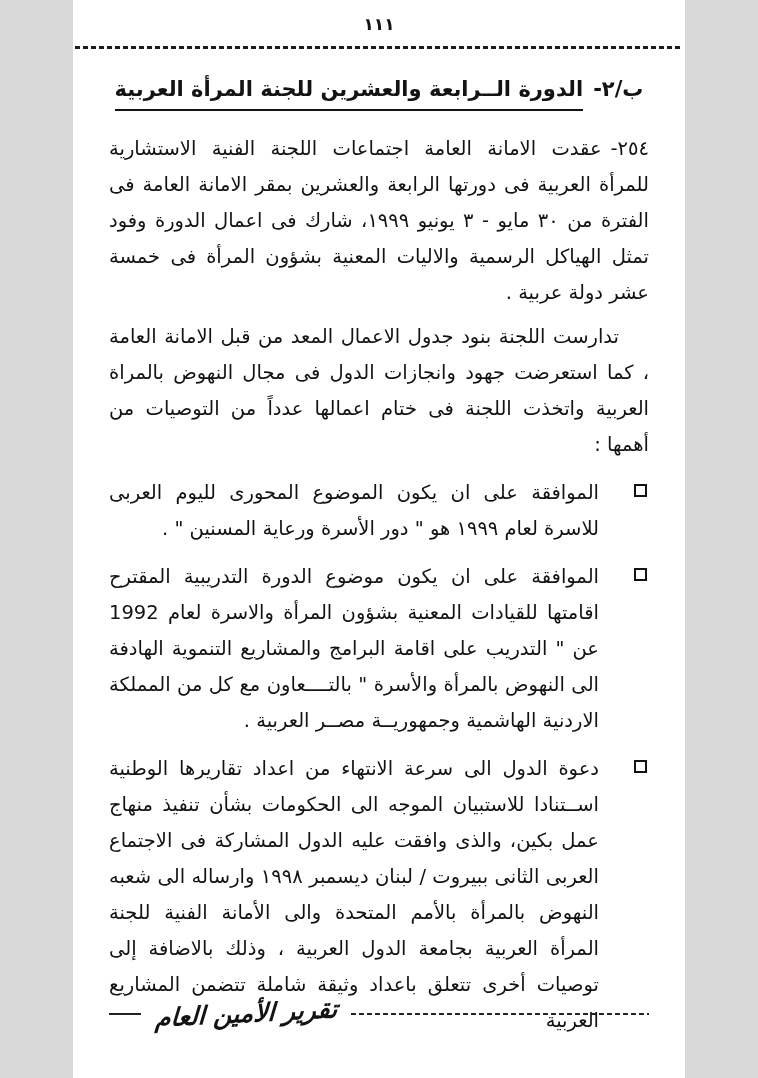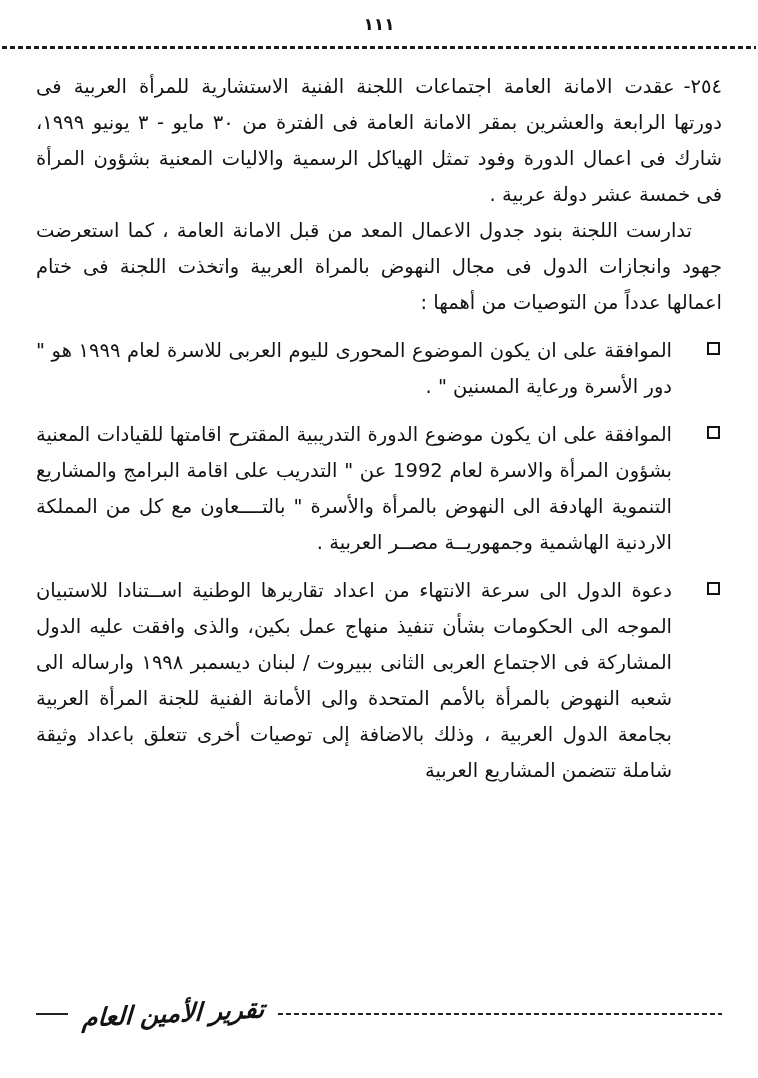--- a/index.html
+++ b/index.html
@@ -1,18 +1,18 @@
 <!DOCTYPE html>
 <html lang="ar" dir="rtl"><head>
 <meta charset="utf-8">
 <style>
   * { margin:0; padding:0; box-sizing:border-box; }
   html, body { background:#d9d9d9; }
   .page {
-    width:758px; height:1078px;
+    width:612px; height:1078px;
     margin:0 auto;
     background:#ffffff;
     color:#131313;
     font-family:"DejaVu Sans", sans-serif;
     direction:rtl;
     position:relative;
     padding:14px 36px 0 36px;
     overflow:hidden;
   }
   .page-number {
@@ -38,21 +38,21 @@
     display:inline-block;
     border-bottom:2px solid #131313;
     padding-bottom:8px;
   }
   .body-text { font-size:19.5px; line-height:36px; }
   .para {
     text-align:justify;
     margin-top:20px;
   }
   .para.intro {
-    margin-top:0;
+    margin-top:8px;
     text-indent:30px;
   }
   .para-num { margin-left:9px; font-weight:normal; }
   .bullet-list { list-style:none; margin-top:4px; }
   .bullet-item {
     position:relative;
     padding-right:50px;
     text-align:justify;
     margin-top:12px;
   }
@@ -94,20 +94,23 @@
 </style>
 </head>
 <body>
 
 <div class="page">
 
   <div class="page-number">١١١</div>
 
   <div class="rule-top"></div>
 
+  <div class="heading">
+    <span class="heading-prefix">ب/٢-</span><span class="heading-title">الدورة الــرابعة والعشرين للجنة المرأة العربية</span>
+  </div>
 
   <div class="body-text">
 
     <p class="para">
       <span class="para-num">٢٥٤-</span><span>عقدت الامانة العامة اجتماعات اللجنة الفنية الاستشارية للمرأة العربية فى دورتها الرابعة والعشرين بمقر الامانة العامة فى الفترة من ٣٠ مايو - ٣ يونيو ١٩٩٩، شارك فى اعمال الدورة وفود تمثل الهياكل الرسمية والاليات المعنية بشؤون المرأة فى خمسة عشر دولة عربية .</span>
     </p>
 
     <p class="para intro">
       <span>تدارست اللجنة بنود جدول الاعمال المعد من قبل الامانة العامة ، كما استعرضت جهود وانجازات الدول فى مجال النهوض بالمراة العربية واتخذت اللجنة فى ختام اعمالها عدداً من التوصيات من أهمها :</span>
     </p>

